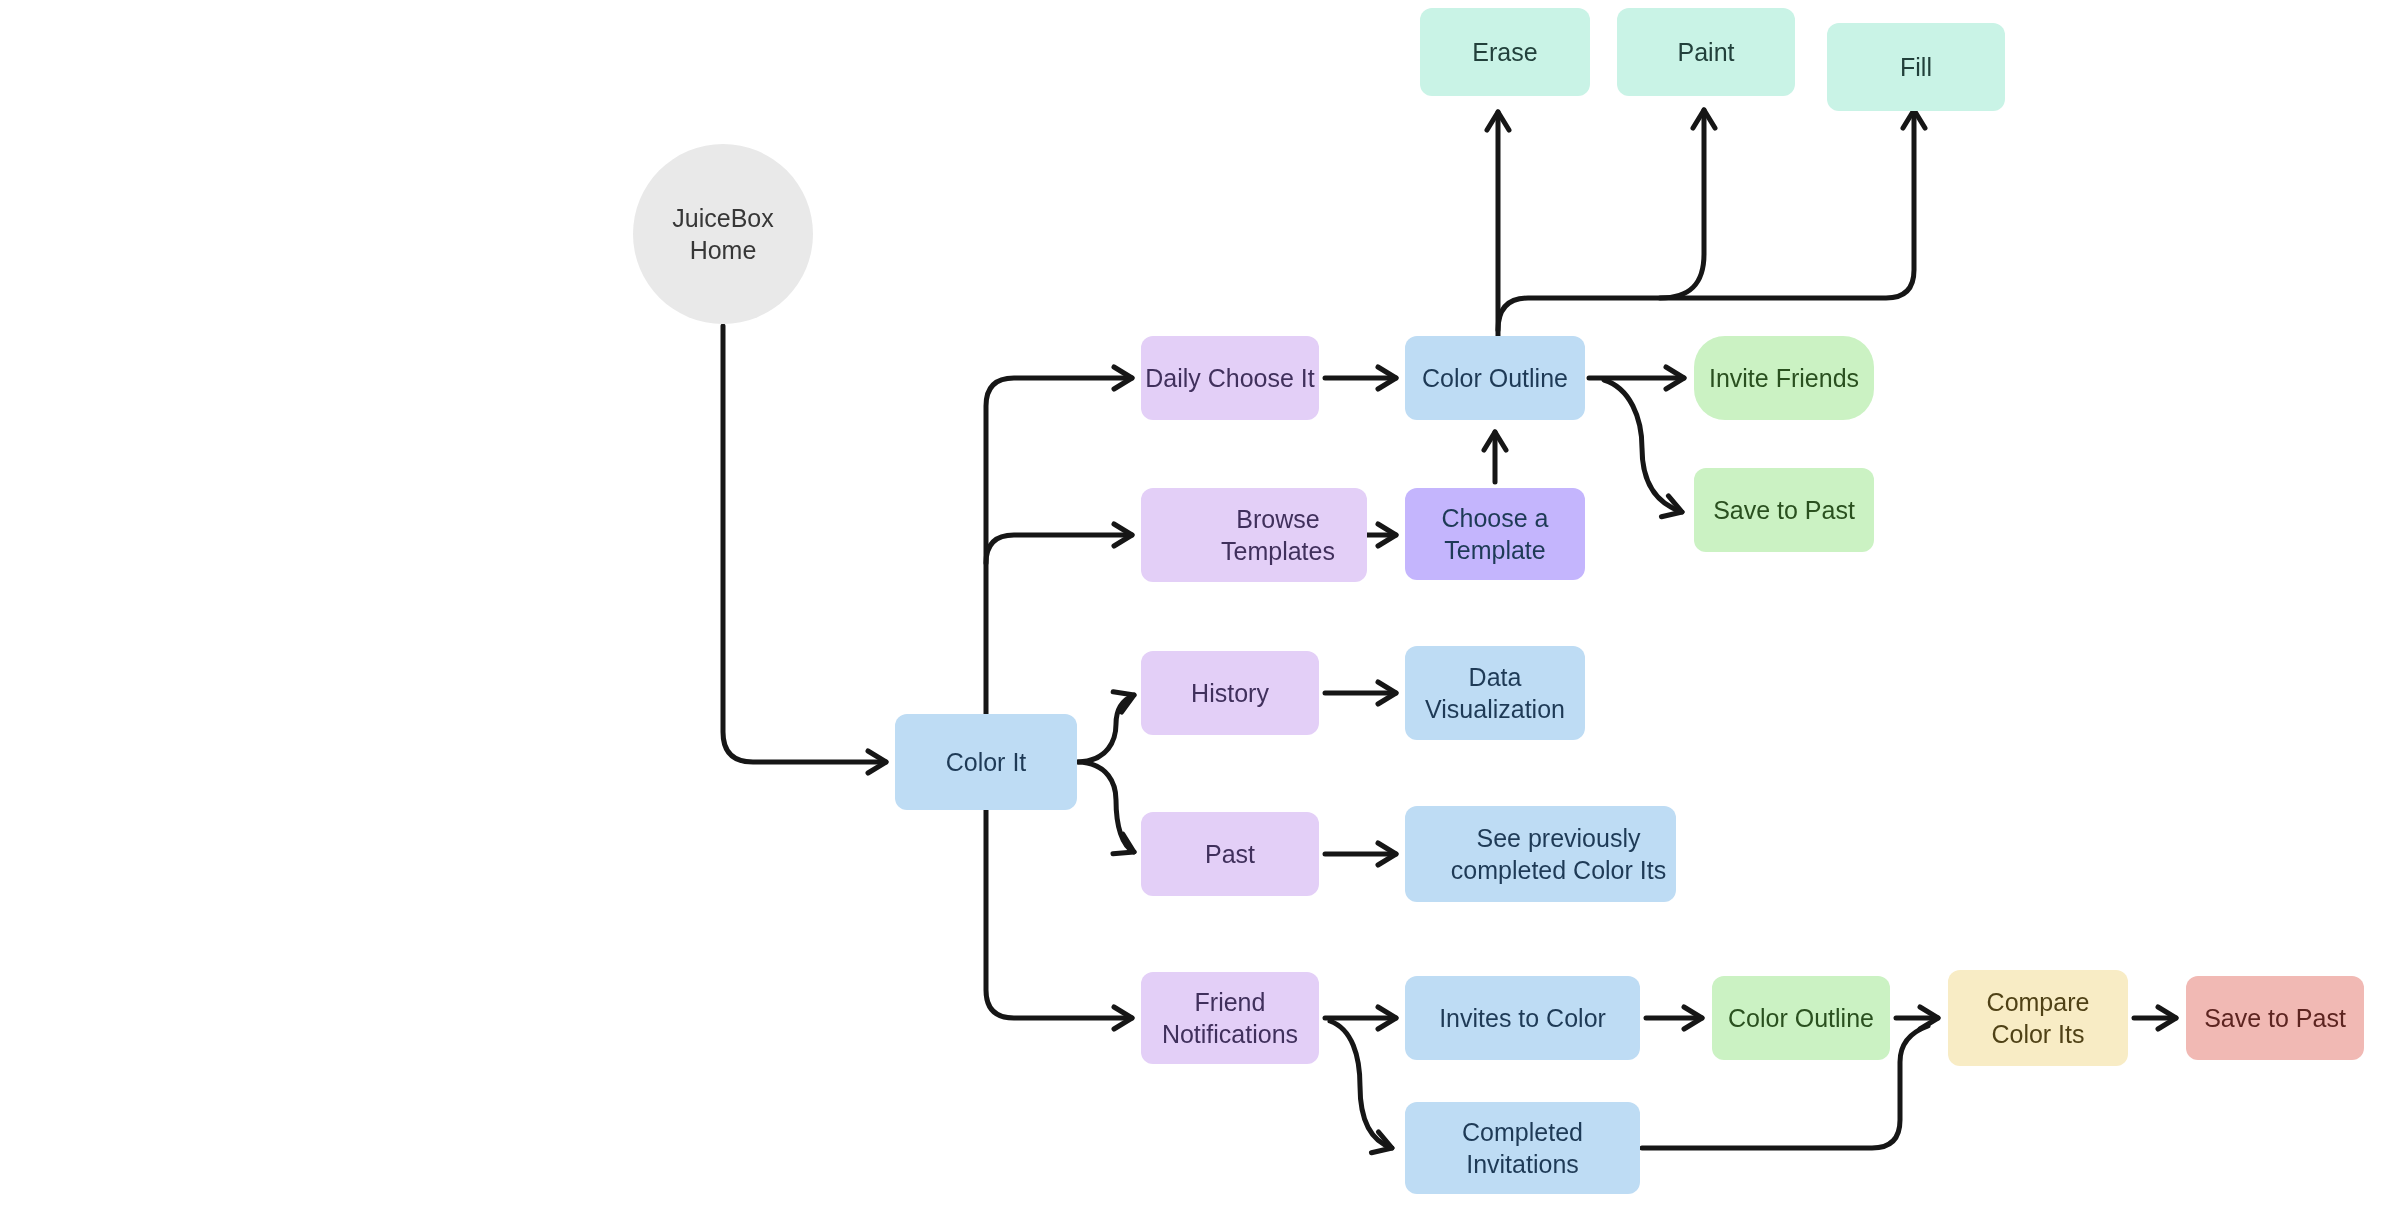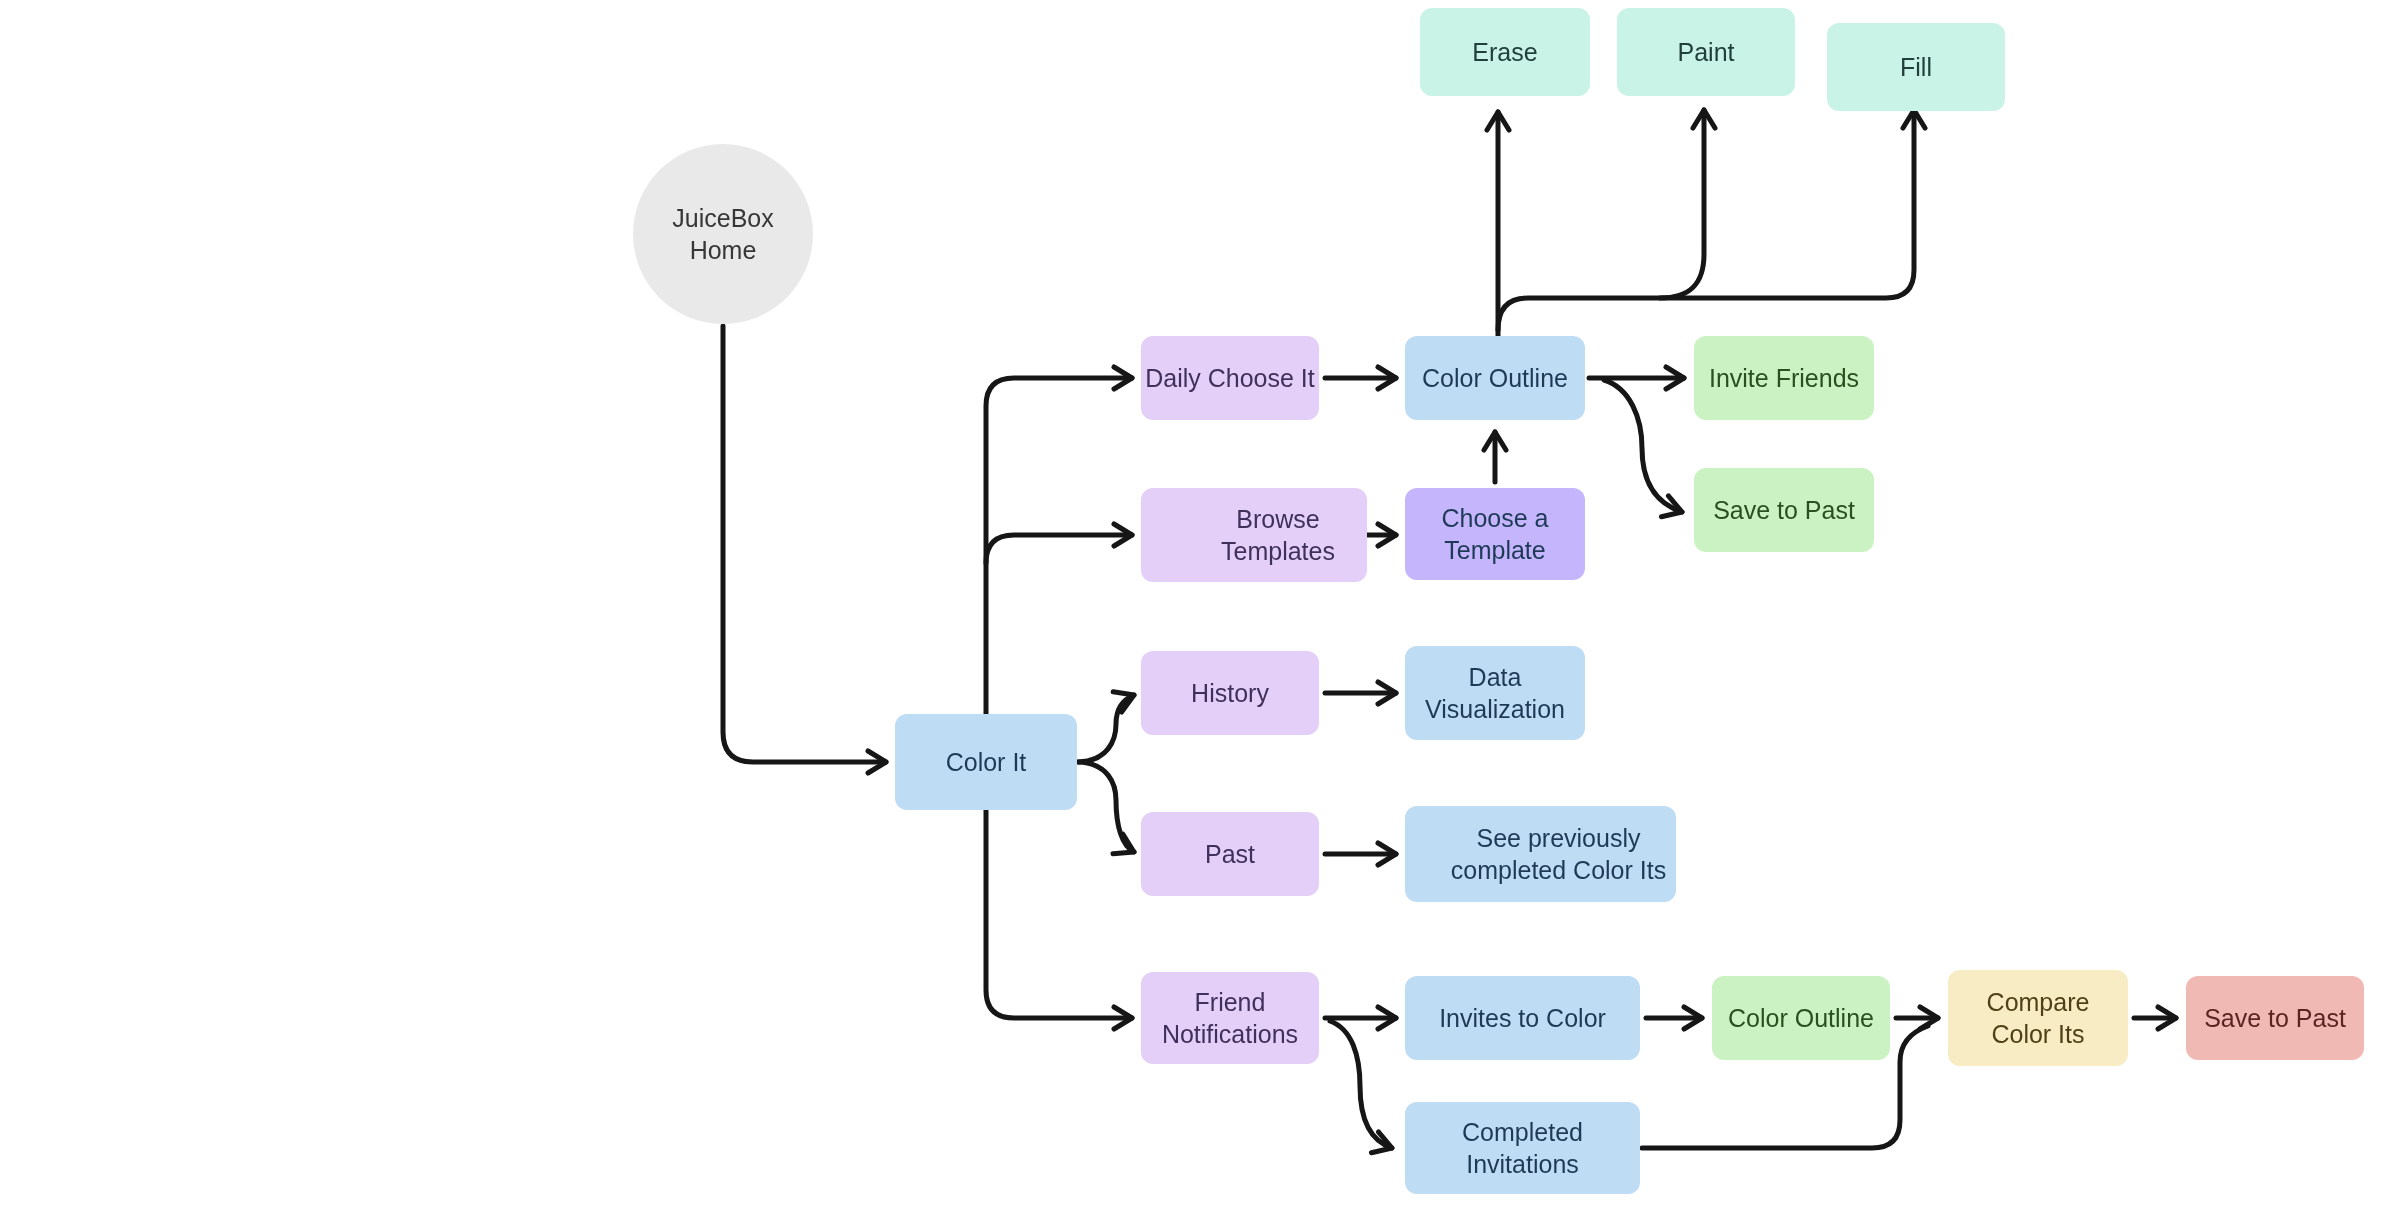--- a/index.html
+++ b/index.html
@@ -132,21 +132,21 @@
 
   <div class="node" style="left: 1405px; top: 976px; width: 235px; height: 84px; background: rgb(190, 220, 244); color: rgb(30, 58, 86);">
     <span>Invites to Color</span>
   </div>
 
   <div class="node" style="left: 1405px; top: 1102px; width: 235px; height: 92px; background: rgb(190, 220, 244); color: rgb(30, 58, 86);">
     <span>Completed
 Invitations</span>
   </div>
 
-  <div class="node" style="left: 1694px; top: 336px; width: 180px; height: 84px; background: rgb(203, 242, 195); color: rgb(42, 80, 31);">
+  <div class="node" style="left: 1694px; top: 336px; width: 180px; height: 84px; background: rgb(203, 242, 195); color: rgb(42, 80, 31); border-radius: 31px;">
     <span>Invite Friends</span>
   </div>
 
   <div class="node" style="left: 1694px; top: 468px; width: 180px; height: 84px; background: rgb(203, 242, 195); color: rgb(42, 80, 31);">
     <span>Save to Past</span>
   </div>
 
   <div class="node" style="left: 1420px; top: 8px; width: 170px; height: 88px; background: rgb(201, 243, 230); color: rgb(34, 64, 59);">
     <span>Erase</span>
   </div>

